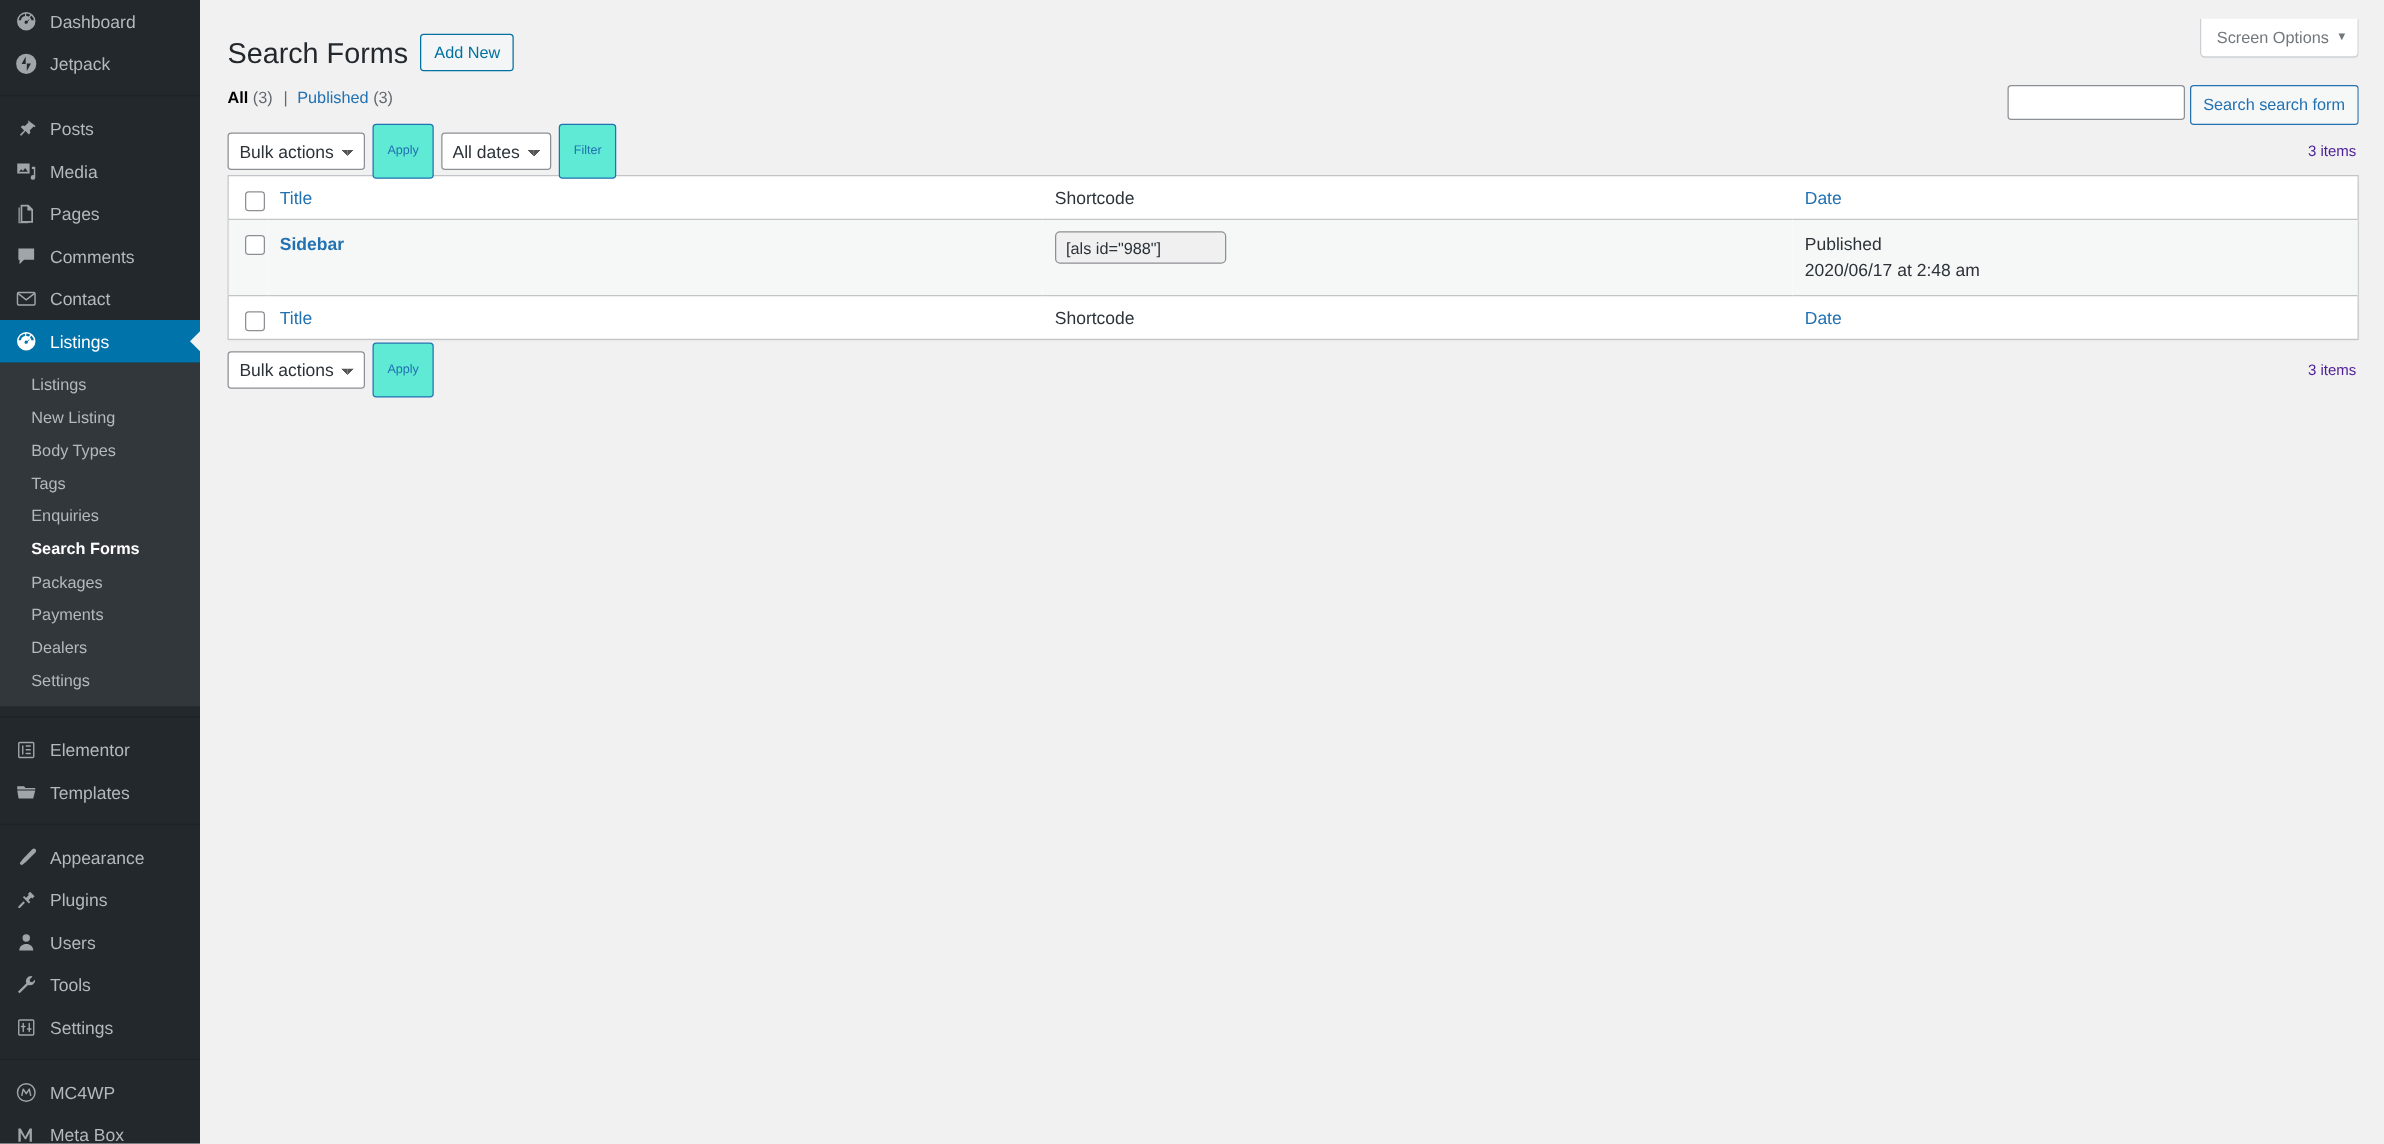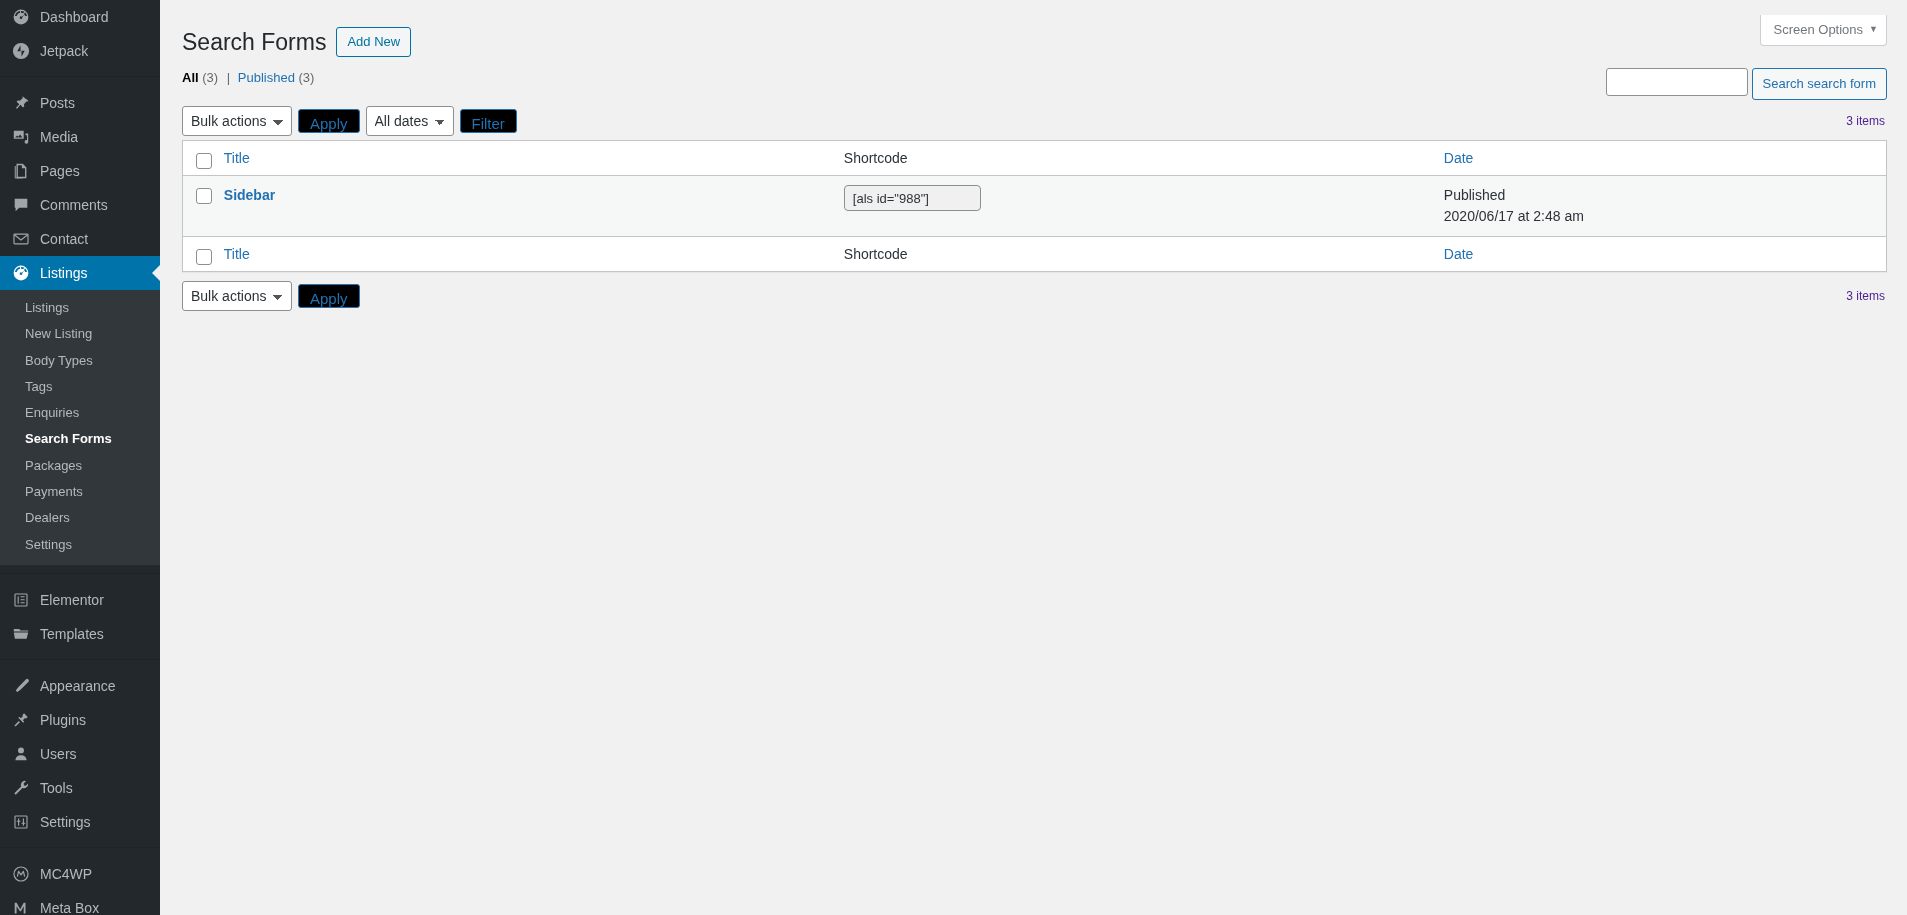--- a/index.html
+++ b/index.html
@@ -235,29 +235,29 @@
     background-image:
        linear-gradient(45deg, transparent 50%, #555 50%),
        linear-gradient(135deg, #555 50%, transparent 50%);
     background-position:
        calc(100% - 13px) 13px,
        calc(100% - 8px) 13px;
     background-size: 5px 5px, 5px 5px;
     background-repeat: no-repeat;
     outline: none;
   }
-  select.bulk-sel { min-width: 98px; }
+  select.bulk-sel { min-width: 98px; text-align: right; }
   select.dates-sel { min-width: 80px; }
   .button-action {
-    background: #000000;
+    background: #5eead4;
     border: 1px solid #2271b1;
     border-radius: 3px;
     color: #2271b1;
-    font-size: 15px;
-    height: 24px;
+    font-size: 10px;
+    height: 44px;
     line-height: 28px;
     padding: 0 11px;
     cursor: pointer;
     font-family: "Liberation Sans", sans-serif;
   }
   .displaying-num {
     margin-left: auto;
     font-size: 12px;
     color: #4c1d95;
     font-style: normal;

